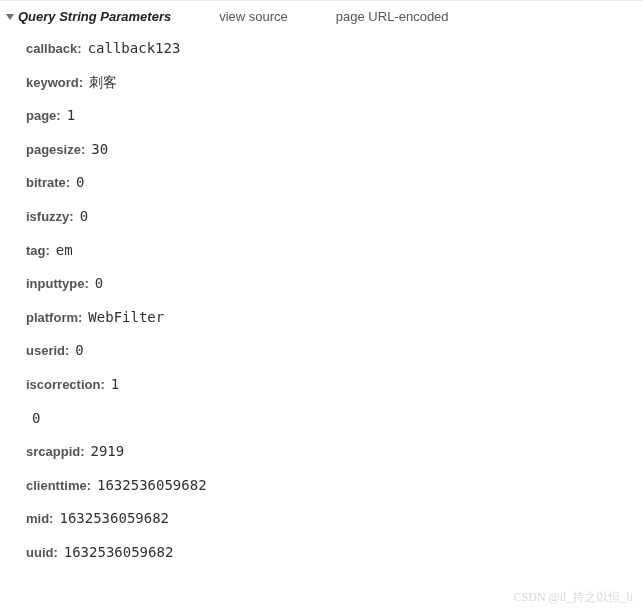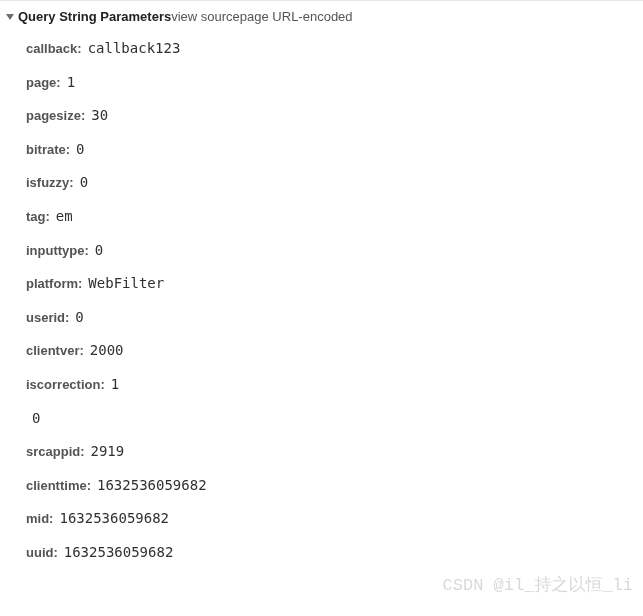--- a/index.html
+++ b/index.html
@@ -26,24 +26,26 @@
       border-left: 4px solid transparent;
       border-right: 4px solid transparent;
       border-top: 6px solid #6e6e6e;
       margin-right: 4px;
       vertical-align: middle;
     }
     .section-title {
       font-weight: 700;
       color: #222;
       font-size: 13px;
+      font-style: italic;
     }
     .header-link {
       font-weight: 400;
       color: #555;
+      margin-left: 48px;
       font-size: 13px;
       cursor: pointer;
     }
     .params {
       padding-left: 20px;
     }
     .param-row {
       display: flex;
       align-items: baseline;
       line-height: 1.4;
@@ -57,24 +59,24 @@
     .param-value {
       font-family: Consolas, "Lucida Console", Menlo, monospace;
       color: #303030;
       font-size: 14px;
       margin-left: 6px;
       word-break: break-all;
     }
     .watermark {
       position: absolute;
       right: 10px;
-      bottom: 20px;
+      bottom: 10px;
       color: #d9d9d9;
-      font-size: 17px;
-      font-family: Liberation Mono, monospace;
+      font-size: 12px;
+      font-family: Liberation Serif, serif;
       user-select: none;
       pointer-events: none;
     }
     .border-top {
       border-top: 1px solid #e8e8e8;
     }
   </style>
 </head>
 <body>
 
@@ -82,20 +84,24 @@
   <div class="section-header">
     <span class="triangle"></span>
     <span class="section-title">Query String Parameters</span>
     <span class="header-link">view source</span>
     <span class="header-link">page URL-encoded</span>
   </div>
   <div class="params" id="params-container">
       <div class="param-row">
         <span class="param-name">callback:</span>
         <span class="param-value">callback123</span>
+      </div>
+      <div class="param-row">
+        <span class="param-name">keyword:</span>
+        <span class="param-value">刺客</span>
       </div>
       <div class="param-row">
         <span class="param-name">page:</span>
         <span class="param-value">1</span>
       </div>
       <div class="param-row">
         <span class="param-name">pagesize:</span>
         <span class="param-value">30</span>
       </div>
       <div class="param-row">
@@ -116,24 +122,20 @@
       </div>
       <div class="param-row">
         <span class="param-name">platform:</span>
         <span class="param-value">WebFilter</span>
       </div>
       <div class="param-row">
         <span class="param-name">userid:</span>
         <span class="param-value">0</span>
       </div>
       <div class="param-row">
-        <span class="param-name">clientver:</span>
-        <span class="param-value">2000</span>
-      </div>
-      <div class="param-row">
         <span class="param-name">iscorrection:</span>
         <span class="param-value">1</span>
       </div>
       <div class="param-row">
         <span class="param-value">0</span>
       </div>
       <div class="param-row">
         <span class="param-name">srcappid:</span>
         <span class="param-value">2919</span>
       </div>

